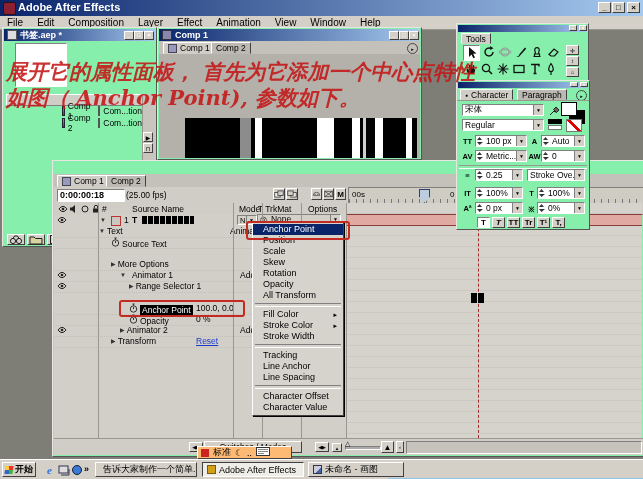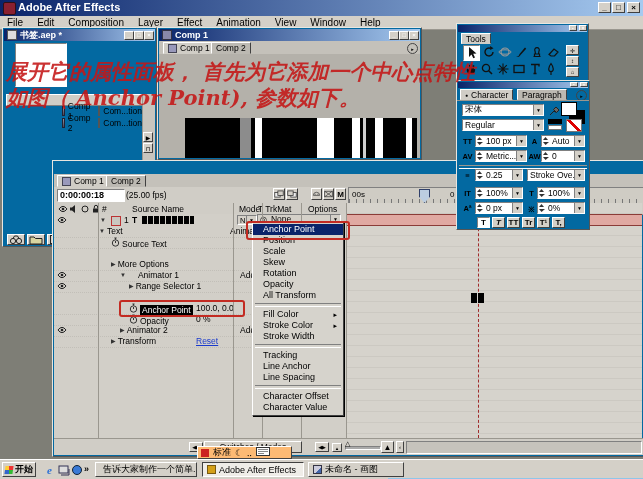--- a/index.html
+++ b/index.html
@@ -1,21 +1,21 @@
 <!DOCTYPE html>
 <html><head>
 <meta charset="utf-8">
 <style>
   html,body{margin:0;padding:0}
   body{width:643px;height:479px;position:relative;overflow:hidden;background:#7e7e76;
        font-family:"Liberation Sans",sans-serif;font-size:10px;color:#000;}
   .abs{position:absolute}
   .tb{background:linear-gradient(90deg,#0a246a,#a6caf0);color:#fff;font-weight:bold}
   .raised{border:1px solid;border-color:#fff #404040 #404040 #fff;background:#fdba74}
-  .raised2{border:1px solid;border-color:#e8e6e0 #555 #555 #e8e6e0;background:#0369a1}
+  .raised2{border:1px solid;border-color:#e8e6e0 #555 #555 #e8e6e0;background:#86efac}
   .sunken{border:1px solid;border-color:#808080 #fff #fff #808080;background:#fff}
   .btn{border:1px solid;border-color:#fff #404040 #404040 #fff;background:#d4d0c8;
        display:flex;align-items:center;justify-content:center;box-sizing:border-box;cursor:default}
   .wbtn{width:13px;height:11px;font-size:8px;font-weight:bold;color:#000}
   .tab{border:1px solid;border-color:#fff #404040 transparent #fff;background:#d0cdc6;
        display:flex;align-items:center;gap:3px;padding:0 4px;box-sizing:border-box;font-size:8.5px}
   .mitem{display:inline-block;padding:1px 7px;font-size:10px}
   .dd{display:flex;align-items:center;box-sizing:border-box;border:1px solid;
       border-color:#808080 #fff #fff #808080;background:#fff;font-size:8.5px;overflow:hidden}
   .dd .val{flex:1;padding:0 2px;white-space:nowrap;overflow:hidden}
@@ -263,21 +263,21 @@
         <span class="abs" style="left: 57px; top: 0px; display: flex; align-items: center; gap: 2px;">
           <span style="font-size:6px;color:#333">▶</span>
           <span class="">More Options</span>
         </span>
       </div>
       <div class="trow" style="left: 0px; top: 56px; width: 293px; border-bottom: 1px dotted rgb(194, 191, 184);">
         <span class="abs" style="left: 3px; top: 0px;"><svg width="10" height="10" viewBox="0 0 10 10" xmlns="http://www.w3.org/2000/svg">
             <path d="M1 5c2.7-3.4 5.3-3.4 8 0c-2.7 3.4-5.3 3.4-8 0z" fill="none" stroke="#222"></path>
             <circle cx="5" cy="5" r="1.3" fill="#222"></circle>
           </svg></span>
-        <span class="abs" style="left: 66px; top: 0px; display: flex; align-items: center; gap: 12px; justify-content: center;">
+        <span class="abs" style="left: 66px; top: 0px; display: flex; align-items: center; gap: 6px; justify-content: center;">
           <span style="font-size:6px;color:#333">▼</span>
           <span class="">Animator 1</span>
         </span>
         <span class="abs" style="left: 186px; top: 0px;">Add: [</span>
       </div>
       <div class="trow" style="left: 0px; top: 67px; width: 293px; border-bottom: 1px dotted rgb(194, 191, 184);">
         <span class="abs" style="left: 3px; top: 0px;"><svg width="10" height="10" viewBox="0 0 10 10" xmlns="http://www.w3.org/2000/svg">
             <path d="M1 5c2.7-3.4 5.3-3.4 8 0c-2.7 3.4-5.3 3.4-8 0z" fill="none" stroke="#222"></path>
             <circle cx="5" cy="5" r="1.3" fill="#222"></circle>
           </svg></span>

